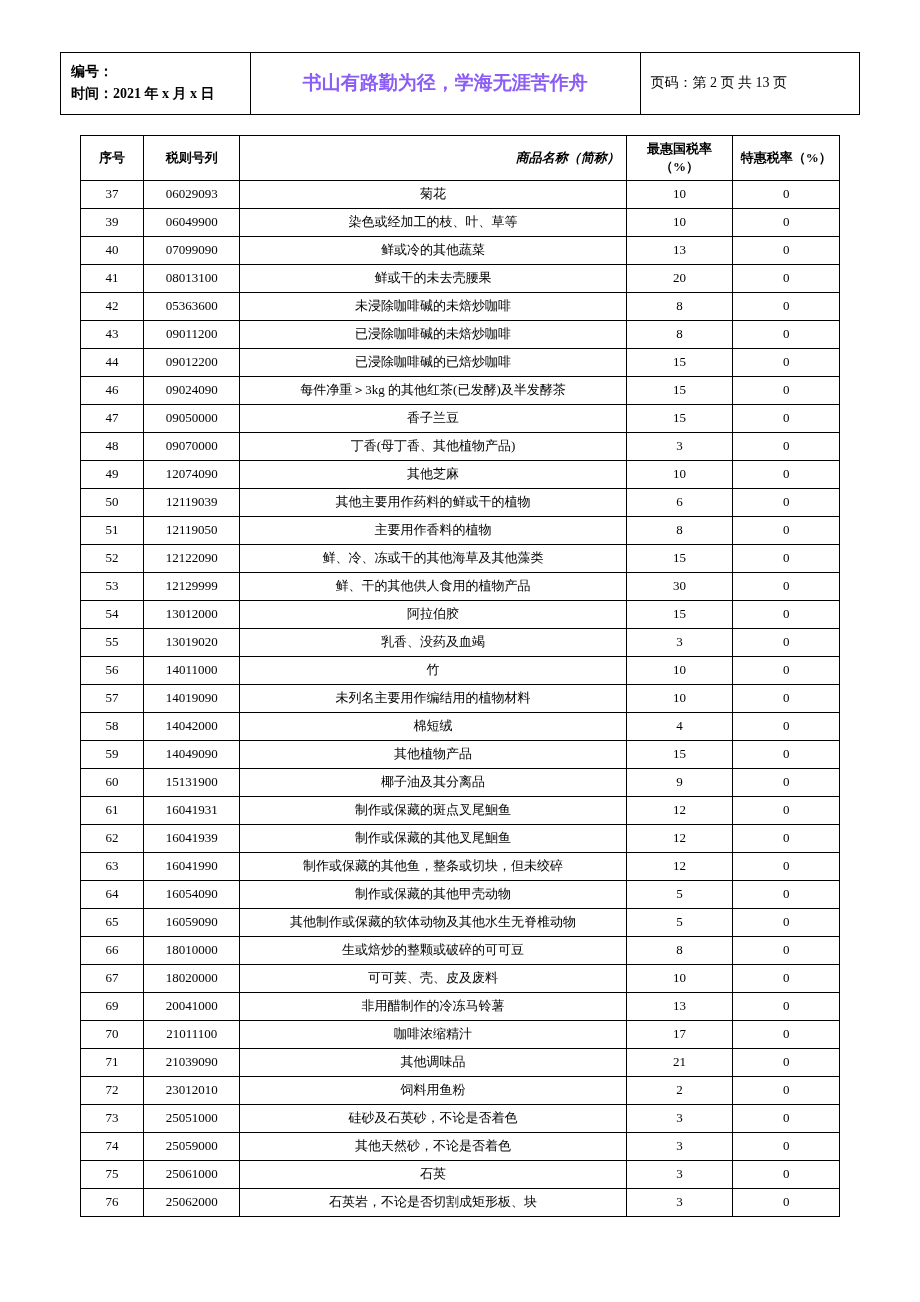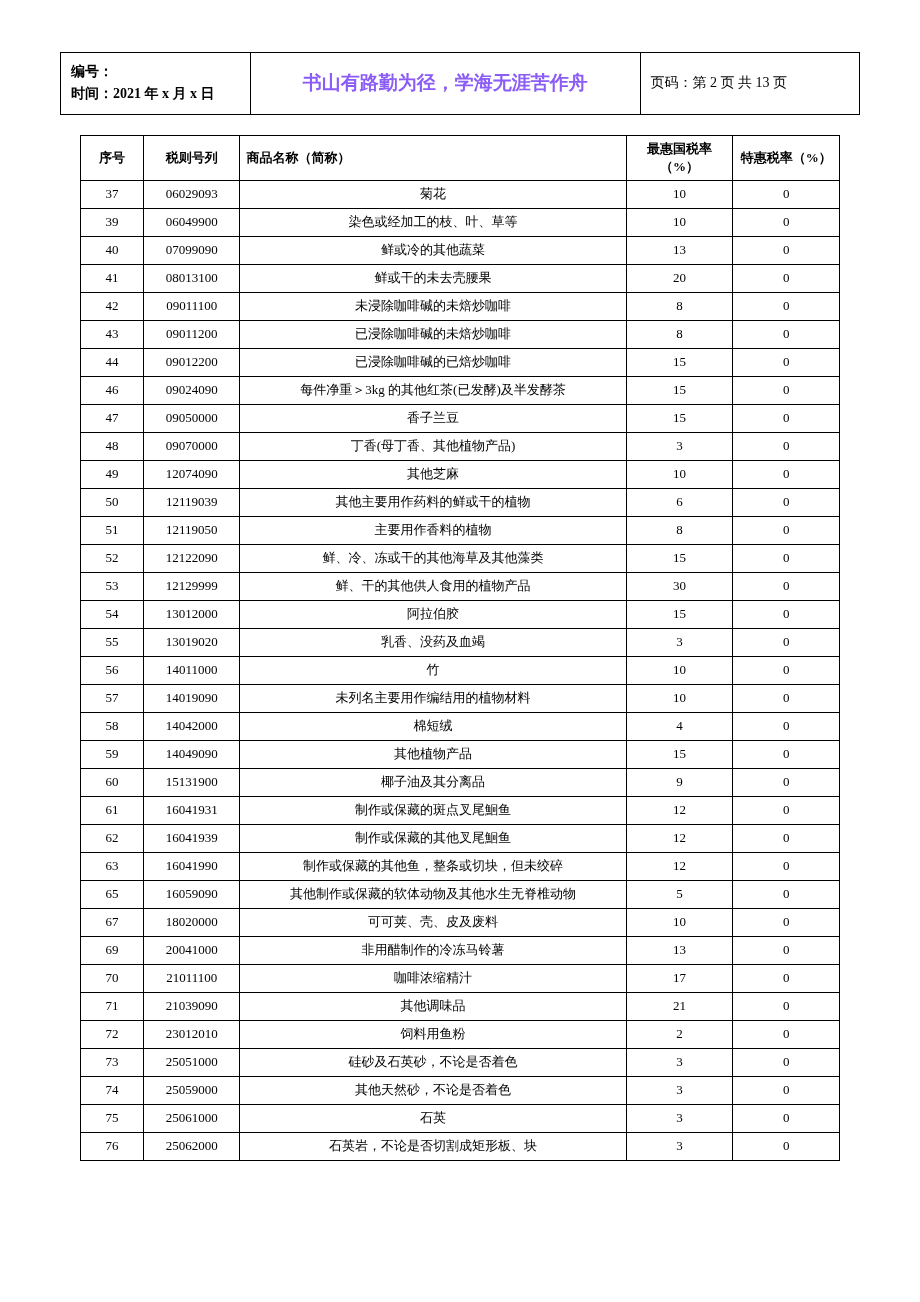--- a/index.html
+++ b/index.html
@@ -57,21 +57,21 @@
     text-align: center;
     vertical-align: middle;
     height: 19px;
   }
   .main-table th {
     font-weight: bold;
   }
   .col-seq { width: 48px; }
   .col-code { width: 80px; }
   .col-name { width: 360px; text-align: left; padding-left: 10px;}
-  .main-table th.col-name { text-align: left; }
+  .main-table th.col-name { text-align: right; font-style: italic; }
   .col-rate1 { width: 90px; }
   .col-rate2 { width: 90px; }
 </style>
 </head>
 <body>
 
 <div class="page">
 
   <table class="header-table">
     <tbody>
@@ -120,21 +120,21 @@
         </tr>
         <tr>
           <td class="col-seq">41</td>
           <td class="col-code">08013100</td>
           <td class="col-name">鲜或干的未去壳腰果</td>
           <td class="col-rate1">20</td>
           <td class="col-rate2">0</td>
         </tr>
         <tr>
           <td class="col-seq">42</td>
-          <td class="col-code">09011100</td>
+          <td class="col-code">05363600</td>
           <td class="col-name">未浸除咖啡碱的未焙炒咖啡</td>
           <td class="col-rate1">8</td>
           <td class="col-rate2">0</td>
         </tr>
         <tr>
           <td class="col-seq">43</td>
           <td class="col-code">09011200</td>
           <td class="col-name">已浸除咖啡碱的未焙炒咖啡</td>
           <td class="col-rate1">8</td>
           <td class="col-rate2">0</td>
@@ -266,27 +266,41 @@
           <td class="col-rate2">0</td>
         </tr>
         <tr>
           <td class="col-seq">63</td>
           <td class="col-code">16041990</td>
           <td class="col-name">制作或保藏的其他鱼，整条或切块，但未绞碎</td>
           <td class="col-rate1">12</td>
           <td class="col-rate2">0</td>
         </tr>
         <tr>
+          <td class="col-seq">64</td>
+          <td class="col-code">16054090</td>
+          <td class="col-name">制作或保藏的其他甲壳动物</td>
+          <td class="col-rate1">5</td>
+          <td class="col-rate2">0</td>
+        </tr>
+        <tr>
           <td class="col-seq">65</td>
           <td class="col-code">16059090</td>
           <td class="col-name">其他制作或保藏的软体动物及其他水生无脊椎动物</td>
           <td class="col-rate1">5</td>
           <td class="col-rate2">0</td>
         </tr>
         <tr>
+          <td class="col-seq">66</td>
+          <td class="col-code">18010000</td>
+          <td class="col-name">生或焙炒的整颗或破碎的可可豆</td>
+          <td class="col-rate1">8</td>
+          <td class="col-rate2">0</td>
+        </tr>
+        <tr>
           <td class="col-seq">67</td>
           <td class="col-code">18020000</td>
           <td class="col-name">可可荚、壳、皮及废料</td>
           <td class="col-rate1">10</td>
           <td class="col-rate2">0</td>
         </tr>
         <tr>
           <td class="col-seq">69</td>
           <td class="col-code">20041000</td>
           <td class="col-name">非用醋制作的冷冻马铃薯</td>

